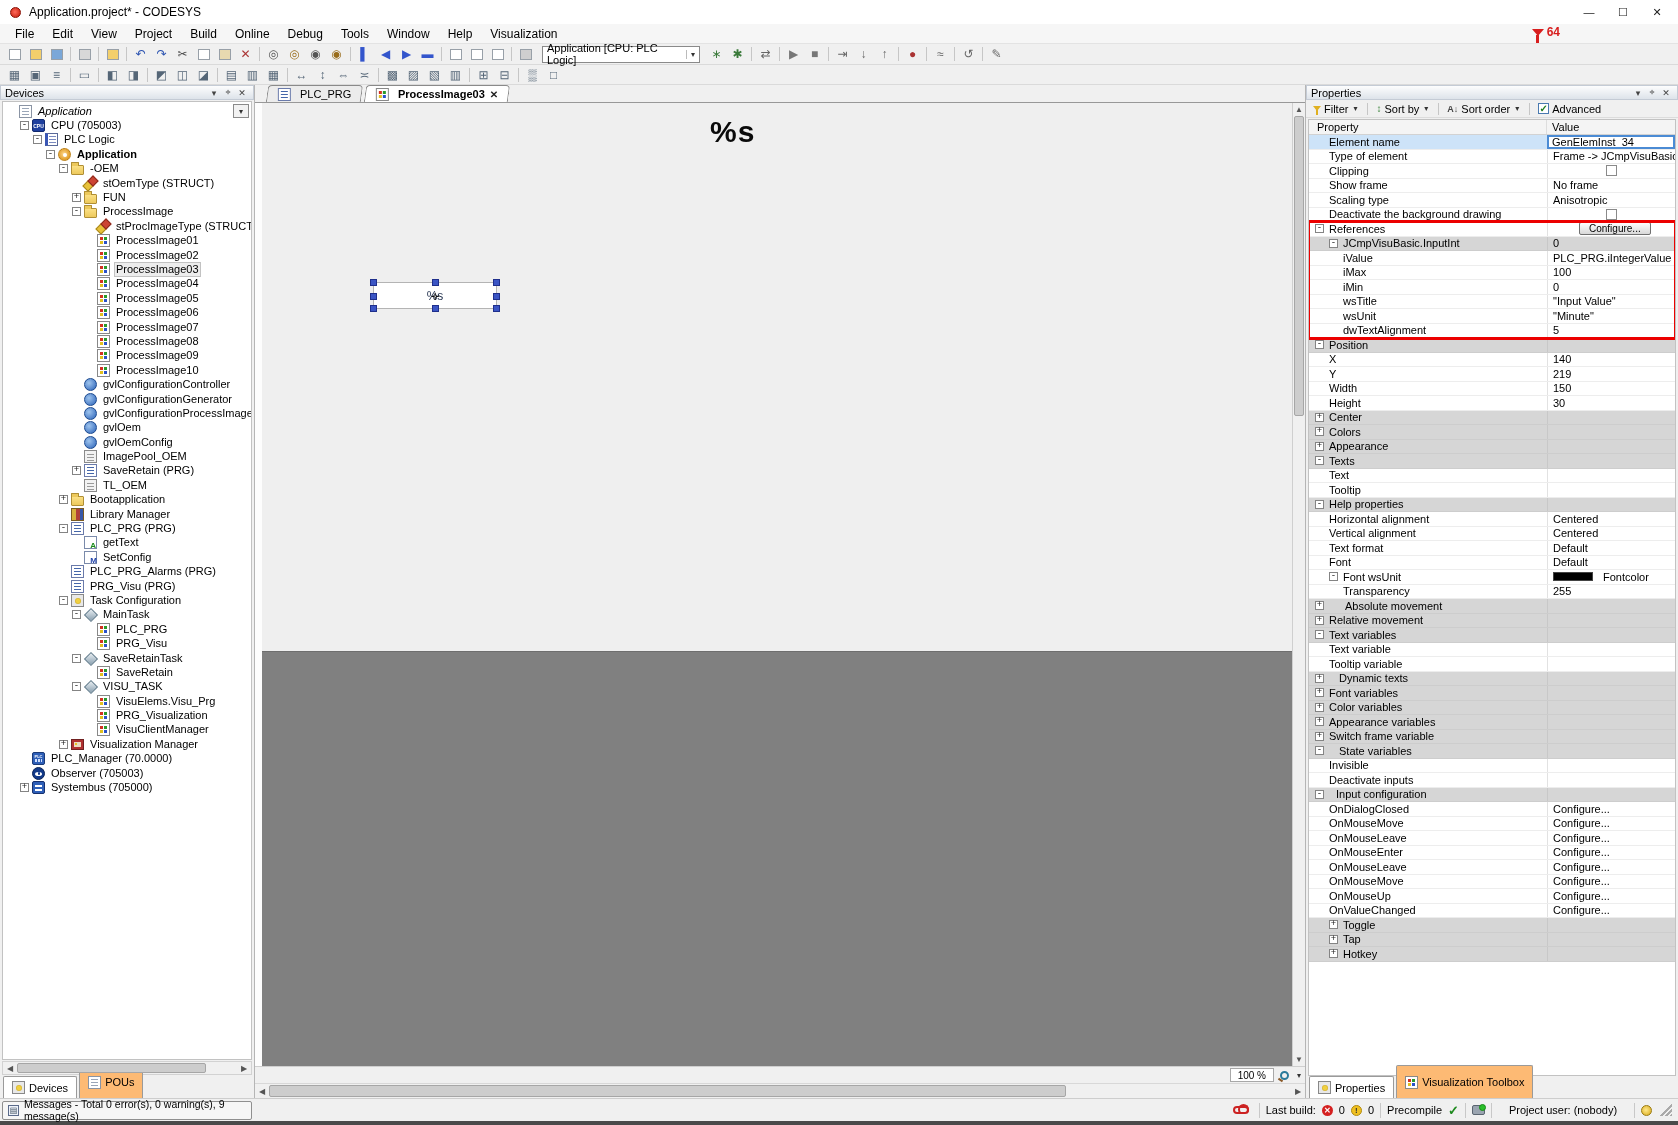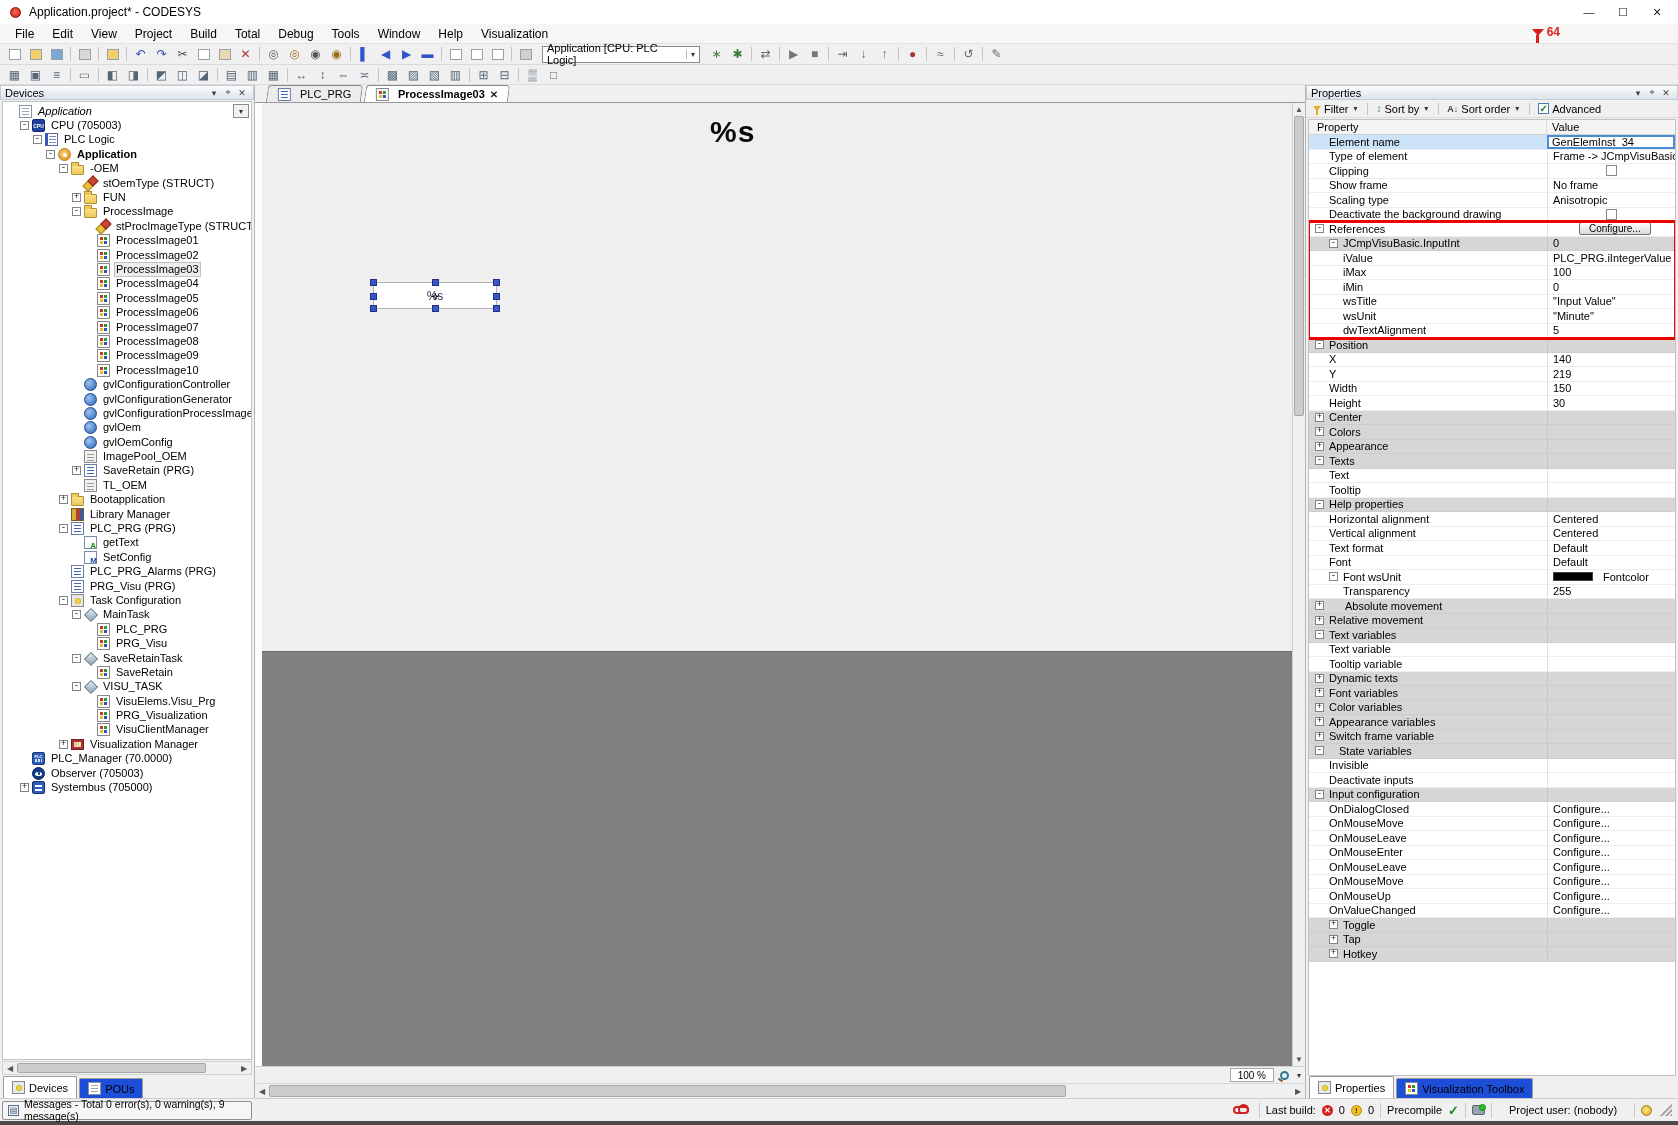--- a/index.html
+++ b/index.html
@@ -88,21 +88,21 @@
   .ic-observer::after{content:"";position:absolute;left:4.5px;top:4.5px;width:2.5px;height:2.5px;background:#123a8a;border-radius:50%}
   .ic-systembus{background:#2e5fb8;border:1px solid #16306e;border-radius:2px}
   .ic-systembus::after{content:"";position:absolute;left:2px;top:3px;width:7px;height:2px;background:#fff;box-shadow:0 4px 0 #fff}
 
   
   .hscroll{height:14px;margin:1px 2px;background:#f0f0f0;border:1px solid #d2d2d2;display:flex;align-items:center;flex:none}
   .sarrow{width:14px;text-align:center;font-size:8px;color:#555;flex:none}
   .strack{flex:1;height:100%;position:relative}
   .sthumb{position:absolute;top:1px;bottom:1px;background:#cdcdcd;border:1px solid #a6a6a6;border-radius:2px}
   .ptabs{height:22px;display:flex;align-items:flex-end;padding-left:3px;background:#f0f0f0;flex:none}
-  .ptab{display:flex;align-items:center;gap:4px;height:20px;padding:0 8px;font-size:11px;border:1px solid #9a9a9a;border-bottom:none;background:#1d4ed8;margin-right:2px;border-radius:2px 2px 0 0}
+  .ptab{display:flex;align-items:center;gap:4px;height:33px;padding:0 8px;font-size:11px;border:1px solid #9a9a9a;border-bottom:none;background:#fdba74;margin-right:2px;border-radius:2px 2px 0 0}
   .ptab.active{background:#fff;height:22px}
   .ptab .ti{margin-right:0}
 
   
   .editor{flex:1;display:flex;flex-direction:column;min-width:0;background:#808080}
   .etabbar{height:18px;background:#f0f0f0;display:flex;align-items:flex-end;padding-left:12px;border-bottom:1px solid #989898;flex:none}
   .etab{display:flex;gap:5px;align-items:center;height:17px;padding:0 10px;font-size:11px;border:1px solid #8a8a8a;border-bottom:none;background:#ececec;border-radius:4px 4px 0 0;margin-right:3px;transform:skewX(-8deg)}
   .etab>*{transform:skewX(8deg)}
   .etab.active{background:#fff;font-weight:bold}
   .etab .close{font-size:10px;font-weight:bold;color:#222}
@@ -189,21 +189,21 @@
     </span>
   </div>
 
   <div class="menubar">
     <span style="display:flex">
         <span class="menu-item">File</span>
         <span class="menu-item">Edit</span>
         <span class="menu-item">View</span>
         <span class="menu-item">Project</span>
         <span class="menu-item">Build</span>
-        <span class="menu-item">Total</span>
+        <span class="menu-item">Online</span>
         <span class="menu-item">Debug</span>
         <span class="menu-item">Tools</span>
         <span class="menu-item">Window</span>
         <span class="menu-item">Help</span>
         <span class="menu-item">Visualization</span>
       </span>
     <span class="notif">
       <span class="funnel"></span>
       <span class="notifcount">64</span>
     </span>
@@ -1017,21 +1017,21 @@
               <span class="pname">
                 <span style="flex: 0 0 auto; width: 14px;"></span>
                 <span>Tooltip variable</span>
               </span>
               <span class="pval"></span>
             </div>
             <div class="prow gray">
               <span class="pname">
                 <span style="flex: 0 0 auto; width: 0px;"></span>
                 <span class="xbox">+</span>
-                <span style="margin-left: 2px;">Dynamic texts</span>
+                <span style="margin-left: 12px;">Dynamic texts</span>
               </span>
               <span class="pval"></span>
             </div>
             <div class="prow gray">
               <span class="pname">
                 <span style="flex: 0 0 auto; width: 0px;"></span>
                 <span class="xbox">+</span>
                 <span style="margin-left: 2px;">Font variables</span>
               </span>
               <span class="pval"></span>
@@ -1079,21 +1079,21 @@
               <span class="pname">
                 <span style="flex: 0 0 auto; width: 14px;"></span>
                 <span>Deactivate inputs</span>
               </span>
               <span class="pval"></span>
             </div>
             <div class="prow gray">
               <span class="pname">
                 <span style="flex: 0 0 auto; width: 0px;"></span>
                 <span class="xbox">-</span>
-                <span style="margin-left: 2px;">Input configuration</span>
+                <span style="margin-left: 9px;">Input configuration</span>
               </span>
               <span class="pval"></span>
             </div>
             <div class="prow">
               <span class="pname">
                 <span style="flex: 0 0 auto; width: 14px;"></span>
                 <span>OnDialogClosed</span>
               </span>
               <span class="pval">Configure...</span>
             </div>

